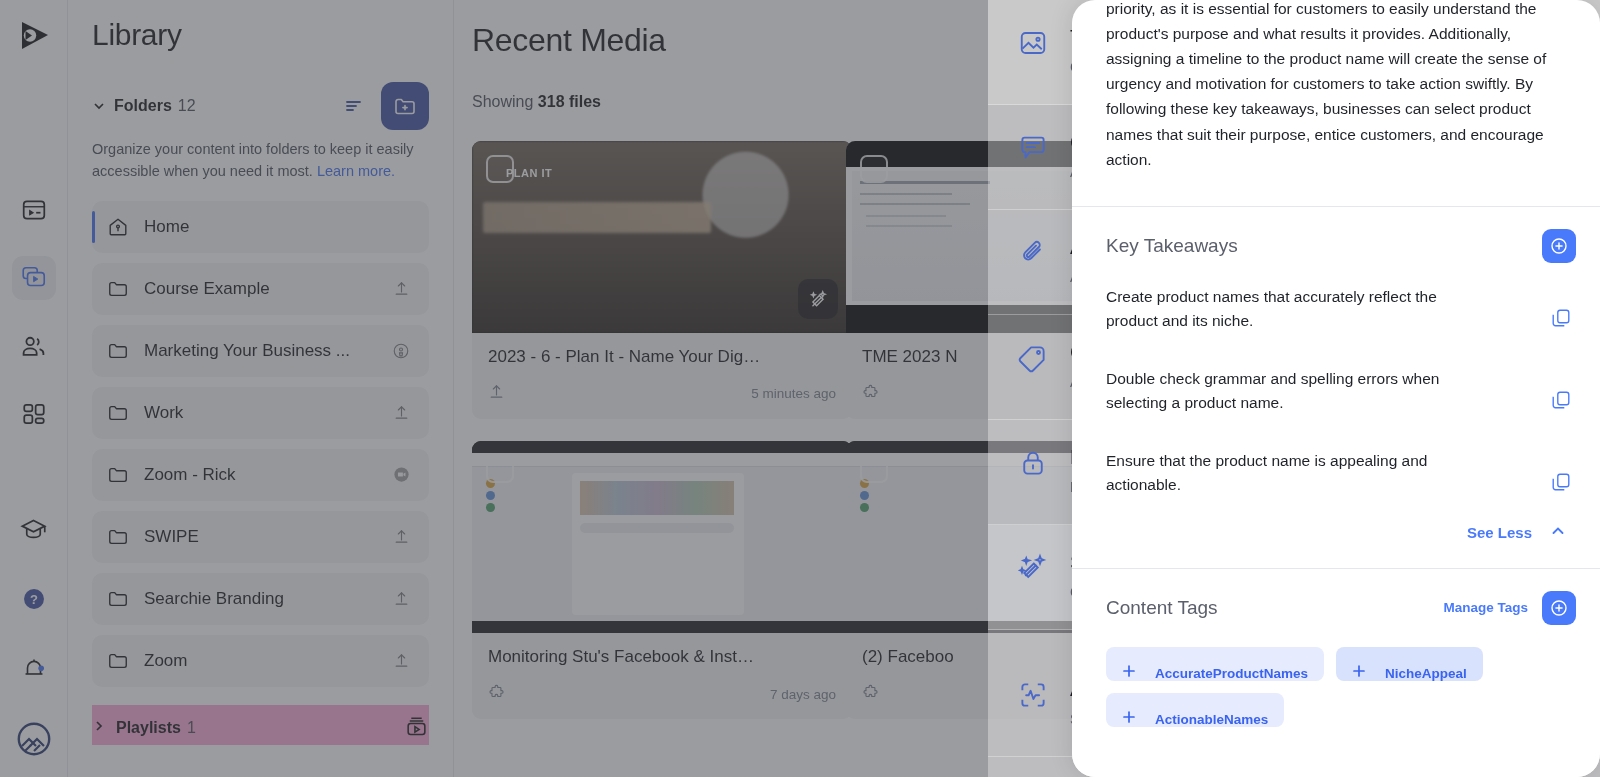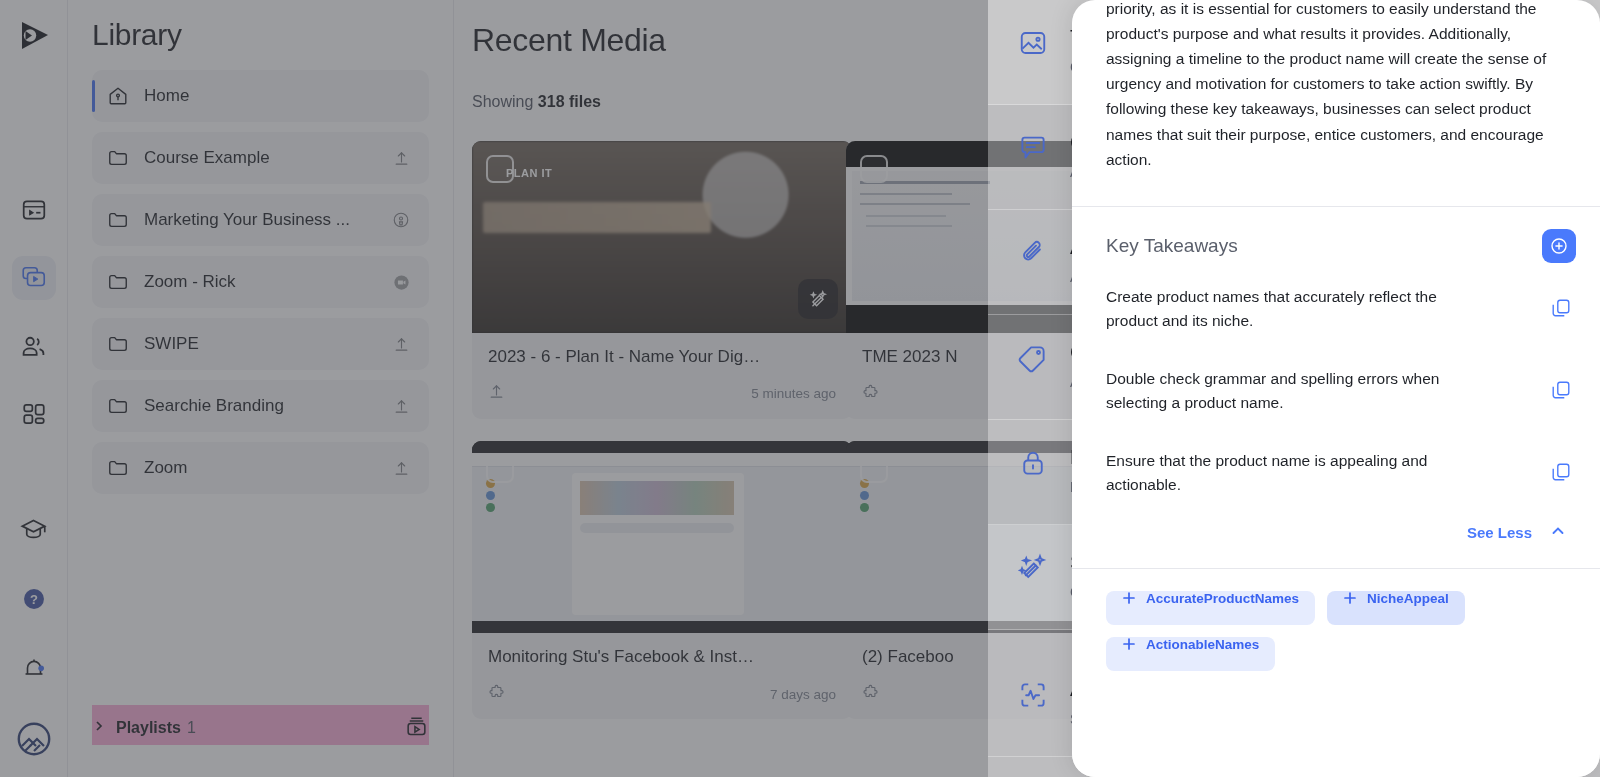--- a/index.html
+++ b/index.html
@@ -176,33 +176,33 @@
     display: flex; align-items: center; padding: 22px 24px 0 34px;
   }
   .sec-title { font-size: 19px; color: #5a5f6b; flex: 1; }
   .sec-link { font-size: 13.5px; font-weight: 700; color: #4a7afc; margin-right: 14px; cursor: pointer; }
   .circ-add {
     width: 34px; height: 34px; border-radius: 9px; background: #4a7afc;
     display: flex; align-items: center; justify-content: center; cursor: pointer;
   }
 
   .take-row {
-    display: flex; align-items: center; padding: 22px 24px 0 34px; gap: 44px;
+    display: flex; align-items: flex-end; padding: 22px 24px 0 34px; gap: 44px;
   }
   .take-tx { flex: 1; font-size: 15.5px; line-height: 1.55; color: #1f2228; padding-right: 26px; }
   .copy-btn { width: 26px; flex: 0 0 26px; padding-top: 2px; cursor: pointer; }
 
   .see-less {
     display: flex; justify-content: flex-end; align-items: center; gap: 18px;
     padding: 26px 34px 0 0; font-size: 15px; font-weight: 700; color: #4a7afc; cursor: pointer;
   }
 
   .tag-wrap { display: flex; flex-wrap: wrap; gap: 12px; padding: 22px 34px 0 34px; }
   .tag {
-    display: flex; align-items: flex-start; gap: 10px;
+    display: flex; align-items: flex-end; gap: 19px;
     background: #e6ecfe; border-radius: 8px; height: 34px; padding: 0 16px;
     font-size: 13.5px; font-weight: 700; color: #3a63f0; cursor: pointer;
   }
   .tag.alt { background: #d9e2fd; }
 
   .panel-fade {
     position: absolute; left: 0; right: 0; bottom: 0; height: 46px;
     background: linear-gradient(180deg, rgba(255,255,255,0), #ffffff 75%);
     pointer-events: none;
   }
@@ -288,21 +288,47 @@
                 <path d="M17 29l6-6"></path>
             </g>
           </svg>
         </div>
       </div>
     </div>
 
     <div class="sidebar">
       <div class="lib-title">Library</div>
 
-
+      <div class="folders-row">
+        <span class="chev-caret">
+          <svg width="14" height="14" viewBox="0 0 14 14" fill="none" stroke="#16181d" stroke-width="1.7">
+              <path d="M3 5l4 4 4-4"></path>
+            </svg>
+        </span>
+        <span class="folders-label">Folders</span>
+        <span class="folders-count">12</span>
+        <span class="folders-spacer"></span>
+        <span class="sort-icon">
+          <svg width="24" height="24" viewBox="0 0 24 24" stroke="#3b4fa0" stroke-width="1.8" fill="none" stroke-linecap="round">
+            <path d="M5 8h13"></path>
+              <path d="M5 12h9"></path>
+              <path d="M5 16h6"></path>
+          </svg>
+        </span>
+        <span class="add-folder-btn">
+          <svg width="24" height="24" viewBox="0 0 24 24" fill="none" stroke="#ffffff" stroke-width="1.6" stroke-linejoin="round">
+            <path d="M3 7.5a2 2 0 012-2h3.3l1.8 2.2H19a2 2 0 012 2v7.8a2 2 0 01-2 2H5a2 2 0 01-2-2z"></path>
+            <path d="M12 11.5v4.2M9.9 13.6h4.2" stroke-linecap="round"></path>
+          </svg>
+        </span>
+      </div>
+
+      <div class="blurb">
+        <span>Organize your content into folders to keep it easily accessible when you need it most. </span><a href="#">Learn more.</a>
+      </div>
 
       <div class="folder-list">
 
         <div class="folder-item">
           <span class="accent"></span>
           <span class="folder-ico">
             <svg width="22" height="22" viewBox="0 0 24 24" fill="none" stroke="#16181d" stroke-width="1.5" stroke-linejoin="round">
               <path d="M3.5 10.2L12 3.6l8.5 6.6v9.2a1 1 0 01-1 1h-15a1 1 0 01-1-1z"></path>
               <circle cx="12" cy="11.5" r="1.5"></circle>
                 <path d="M12 13v3.6"></path>
@@ -337,20 +363,35 @@
           <span class="folder-name">Marketing Your Business ...</span>
           <span class="folder-right">
             <svg width="18" height="18" viewBox="0 0 24 24" fill="none" stroke="#16181d" stroke-width="1.5">
               <circle cx="12" cy="12" r="9"></circle>
                 <circle cx="12" cy="10" r="2"></circle>
                 <path d="M10 14.5h4l-.6 4h-2.8z"></path>
             </svg>
           </span>
         </div>
 
+        <div class="folder-item">
+          <span class="folder-ico">
+            <svg width="22" height="22" viewBox="0 0 24 24" fill="none" stroke="#16181d" stroke-width="1.5" stroke-linejoin="round">
+              <path d="M3 7a2 2 0 012-2h3.4l1.8 2.3H19a2 2 0 012 2v7.7a2 2 0 01-2 2H5a2 2 0 01-2-2z"></path>
+            </svg>
+          </span>
+          <span class="folder-name">Work</span>
+          <span class="folder-right">
+            <svg width="17" height="17" viewBox="0 0 24 24" fill="none" stroke="#16181d" stroke-width="1.6" stroke-linecap="round">
+                <path d="M12 17V4"></path>
+                <path d="M7.5 8.5L12 4l4.5 4.5"></path>
+                <path d="M4.5 20h15"></path>
+              </svg>
+          </span>
+        </div>
 
         <div class="folder-item">
           <span class="folder-ico">
             <svg width="22" height="22" viewBox="0 0 24 24" fill="none" stroke="#16181d" stroke-width="1.5" stroke-linejoin="round">
               <path d="M3 7a2 2 0 012-2h3.4l1.8 2.3H19a2 2 0 012 2v7.7a2 2 0 01-2 2H5a2 2 0 01-2-2z"></path>
             </svg>
           </span>
           <span class="folder-name">Zoom - Rick</span>
           <span class="folder-right">
             <svg width="19" height="19" viewBox="0 0 24 24">
@@ -713,20 +754,30 @@
       <span>See Less</span>
       <span>
         <svg width="16" height="16" viewBox="0 0 16 16" fill="none" stroke="#4a7afc" stroke-width="1.9" stroke-linecap="round">
             <path d="M3.5 10L8 5.6l4.5 4.4"></path>
           </svg>
       </span>
     </div>
 
     <div class="pn-sep" style="margin-top:26px"></div>
 
+    <div class="sec-head">
+      <span class="sec-title">Content Tags</span>
+      <span class="sec-link">Manage Tags</span>
+      <span class="circ-add">
+        <svg width="20" height="20" viewBox="0 0 24 24" fill="none" stroke="#ffffff" stroke-width="1.7" stroke-linecap="round">
+          <circle cx="12" cy="12" r="8.4"></circle>
+            <path d="M12 8.3v7.4M8.3 12h7.4"></path>
+        </svg>
+      </span>
+    </div>
 
     <div class="tag-wrap">
       <span class="tag">
         <span>
           <svg width="14" height="14" viewBox="0 0 14 14" fill="none" stroke="#3a63f0" stroke-width="1.7" stroke-linecap="round">
               <path d="M7 2v10M2 7h10"></path>
             </svg>
         </span>
         <span>AccurateProductNames</span>
       </span>

